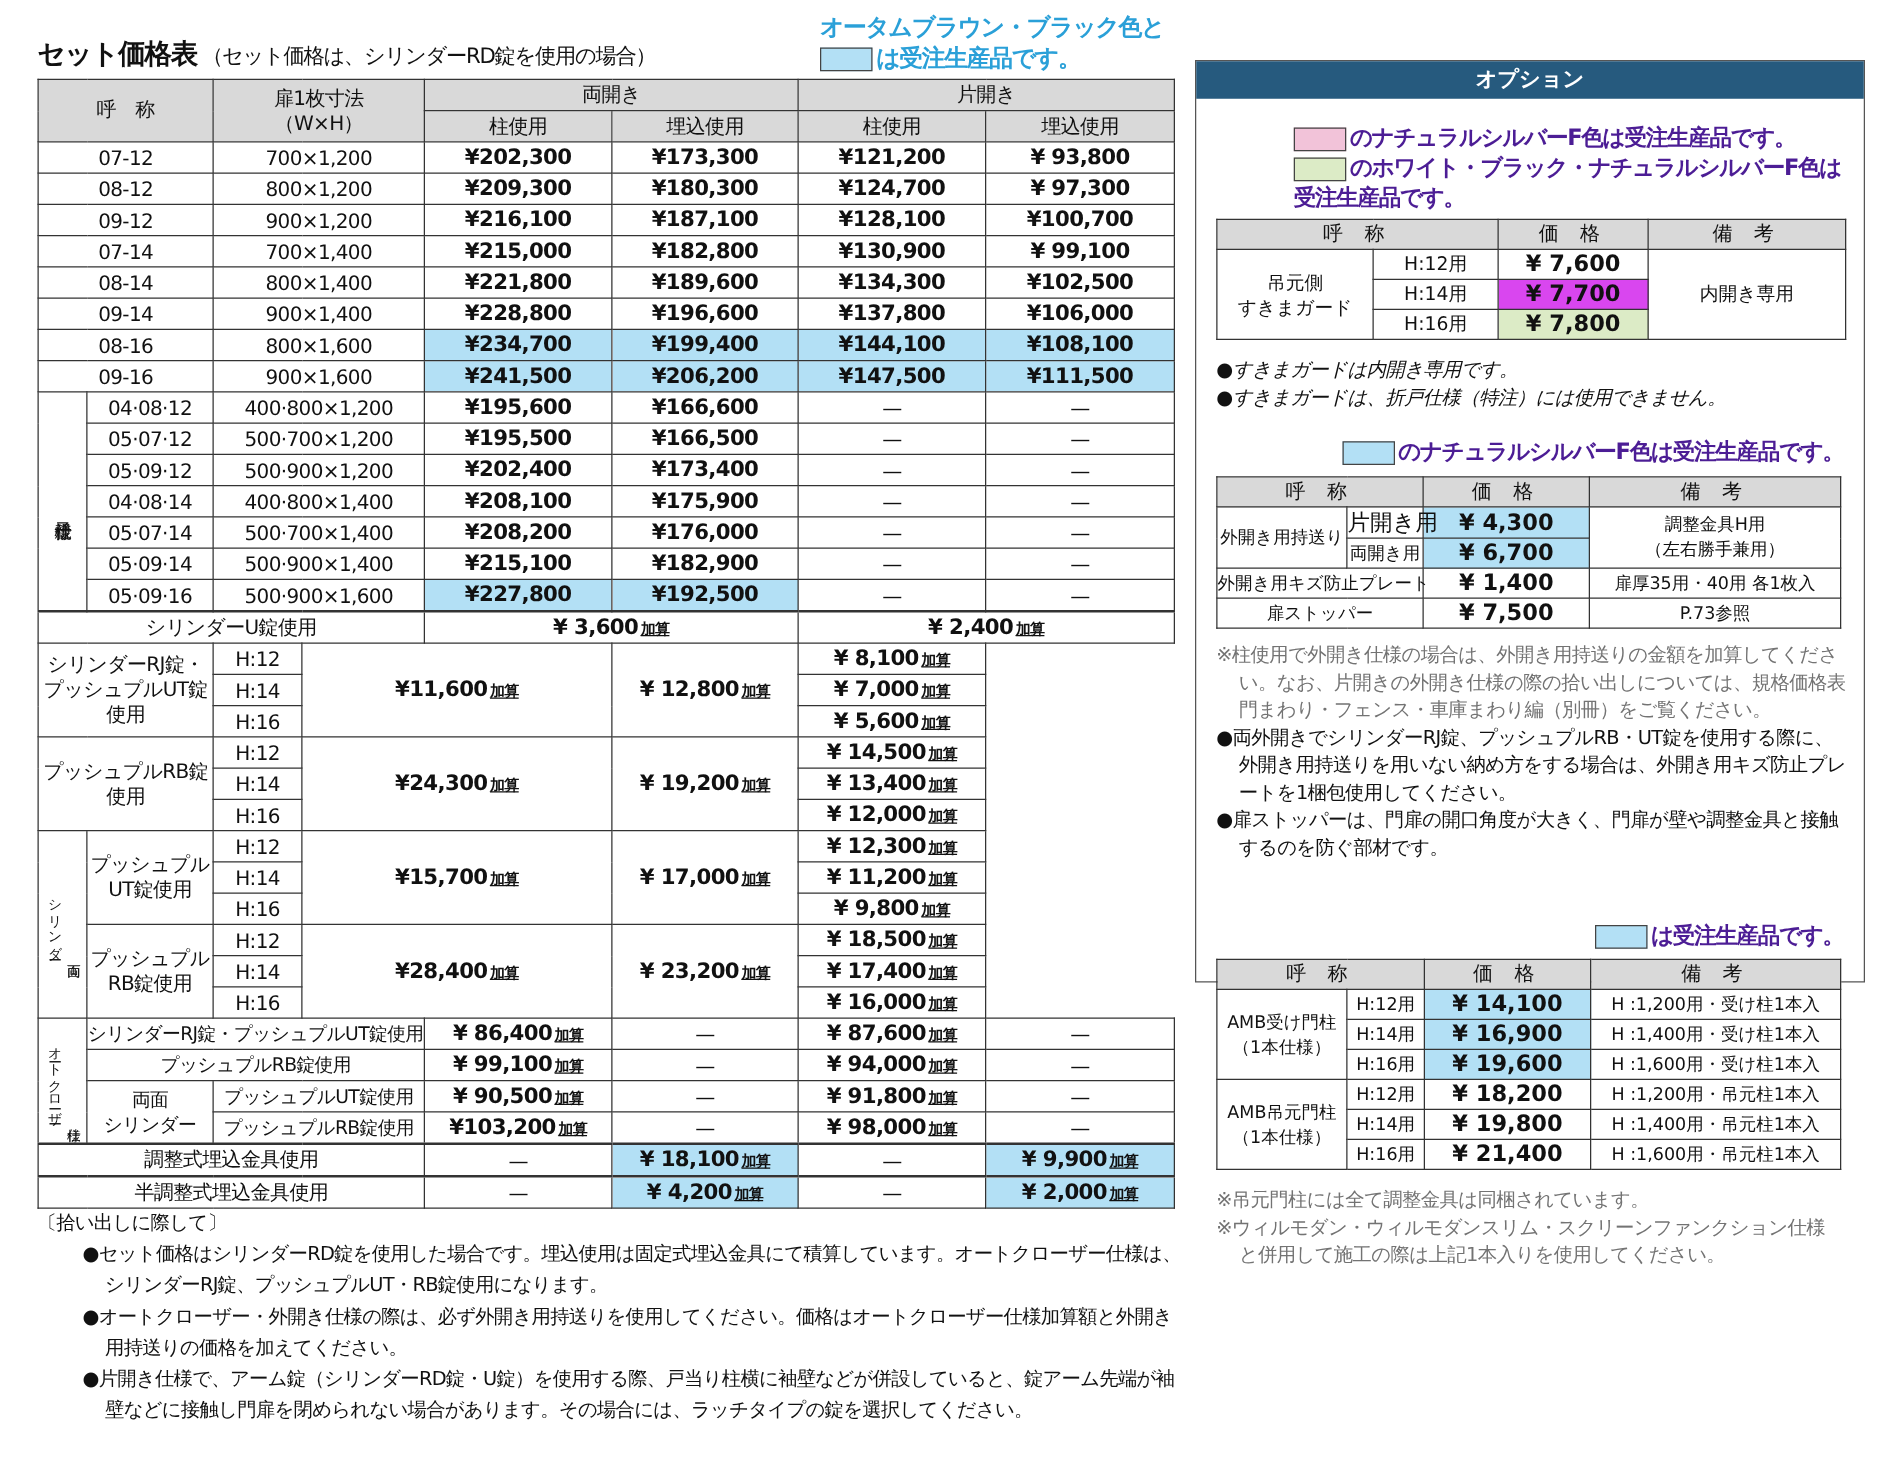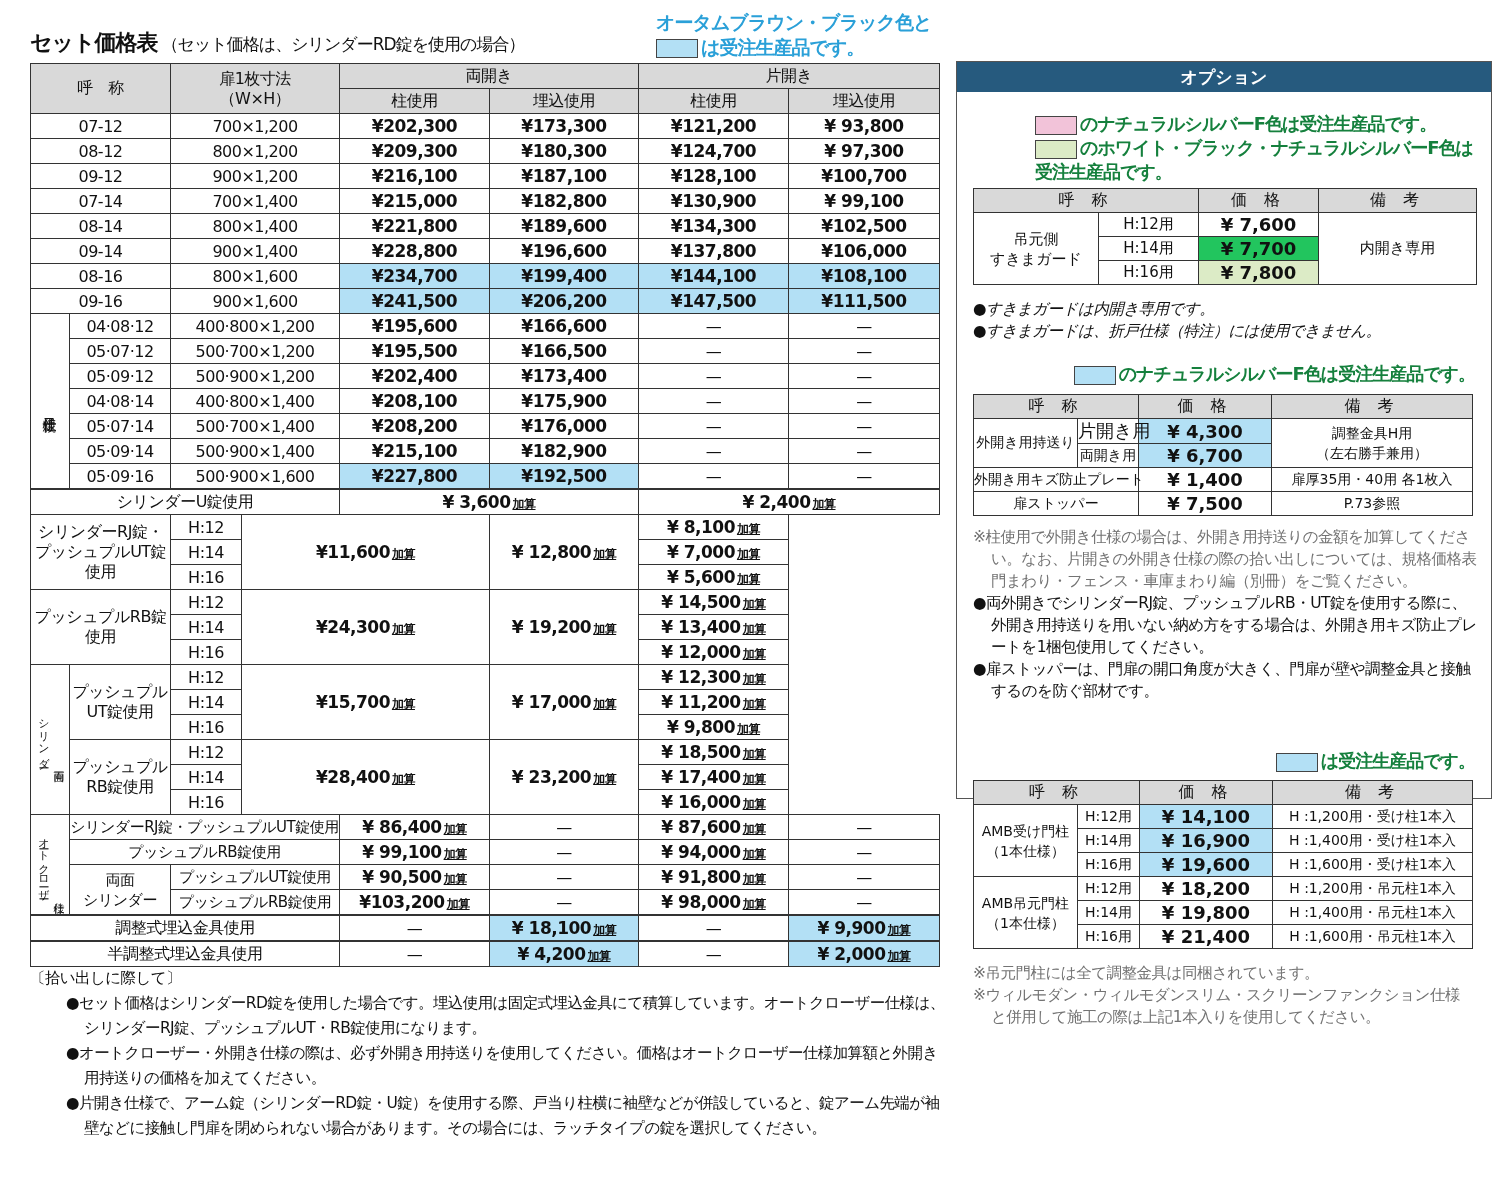--- a/index.html
+++ b/index.html
@@ -17,28 +17,28 @@
   .main td,.main th{border:1px solid #333;height:24px;padding:0;text-align:center;white-space:nowrap;overflow:hidden;font-weight:normal;letter-spacing:-0.5px;}
   .main th{background:#d9d9d9;}
   .main .p{font-weight:bold;font-size:17px;}
   .main .add{font-size:12px;font-weight:bold;margin-left:2px;text-decoration:underline;}
   .blue{background:#b3e0f5;}
   .vt{writing-mode:vertical-rl;font-size:14px;letter-spacing:0;}
   .vts{writing-mode:vertical-rl;font-size:11px;letter-spacing:0;}
   .thick-top td{border-top:2px solid #333;text-align:center;}
   .notes{left:30px;top:966px;width:915px;font-size:15.5px;line-height:25px;letter-spacing:-0.6px;}
   .notes .b{padding-left:18px;text-indent:-18px;margin-left:36px;}
-  .opt{left:956px;top:61px;width:536px;height:738px;border:1.5px solid #555;box-sizing:border-box;}
+  .opt{left:956px;top:48px;width:536px;height:738px;border:1.5px solid #555;box-sizing:border-box;}
   .opt-head{height:30px;background:#265a7e;color:#fff;font-weight:bold;text-align:center;line-height:30px;font-size:17px;}
-  .blue-txt{color:#15803d;font-weight:bold;font-size:18px;letter-spacing:-1px;}
+  .blue-txt{color:#4c1d95;font-weight:bold;font-size:18px;letter-spacing:-1px;}
   .ot{font-size:15px;table-layout:fixed;}
   .ot td,.ot th{border:1px solid #333;height:23px;padding:0;text-align:center;white-space:nowrap;font-weight:normal;}
   .ot th{background:#d9d9d9;font-size:16px;letter-spacing:6px;}
   .ot .p{font-weight:bold;font-size:18px;}
-  .pink{background:#22c55e;margin-top:40px;}
+  .pink{background:#d946ef;margin-top:40px;}
   .green{background:#dcebc6;}
   .onote{font-size:15.5px;line-height:22px;letter-spacing:-0.5px;}
   .onote .b{padding-left:18px;text-indent:-18px;}
   .cyan-note{color:#737373;}
 </style>
 </head>
 <body>
 
 <div class="abs title"><span>セット価格表</span><small>（セット価格は、シリンダーRD錠を使用の場合）</small></div>
 

